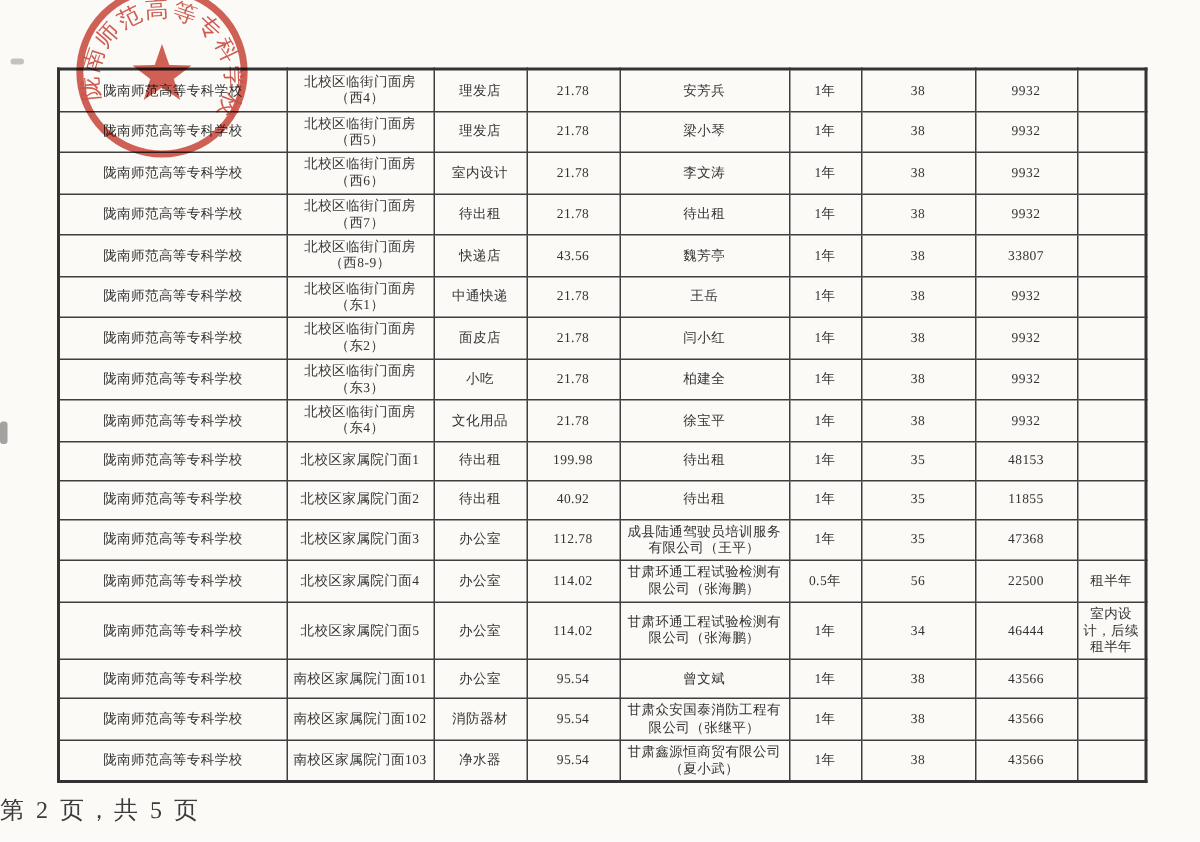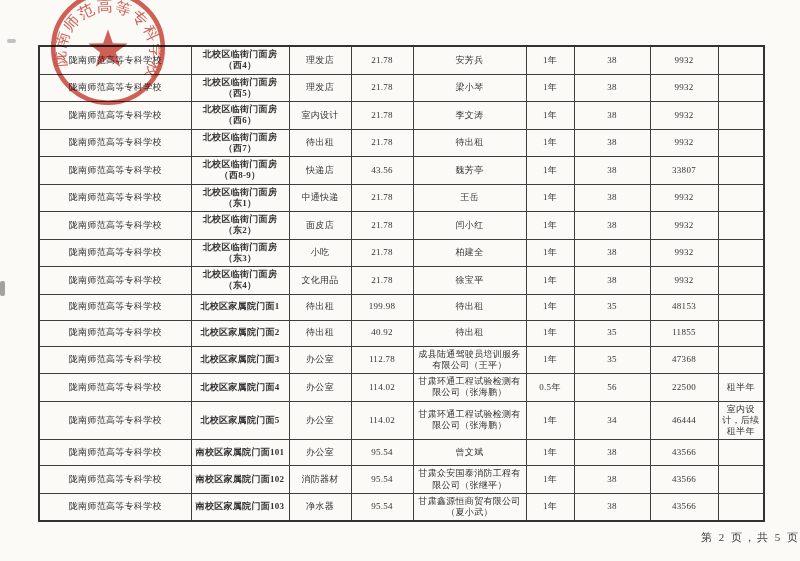--- a/index.html
+++ b/index.html
@@ -19,25 +19,25 @@
     border:1px solid #3e3e3e;
     font-size:9px;line-height:1.25;
     text-align:center;vertical-align:middle;
     padding:2px 3px;
     color:#333;
     letter-spacing:0.3px;
     word-break:break-all;
   }
   table.lease{border:2px solid #333;}
   table.lease tr{height:26px;}
-  td.col-location{text-align:left;font-weight:bold;}
+  td.col-location{text-align:left;}
   td.col-remark{font-size:8.5px;text-align:left;padding:1px 2px;}
   .footer{
     position:absolute;left:0;top:530px;width:100%;
-    text-align:right;font-size:11px;color:#3c3c3c;letter-spacing:2px;
+    text-align:left;font-size:16px;color:#3c3c3c;letter-spacing:2px;
   }
   .seal{
     position:absolute;left:46px;top:-12px;width:124px;height:124px;
     mix-blend-mode:multiply;opacity:0.88;
     pointer-events:none;
   }
   .smudge{position:absolute;background:#5a5a5a;opacity:.55;border-radius:2px;}
   .smudge-a{left:0;top:281px;width:5px;height:15px;}
   .smudge-b{left:7px;top:39px;width:9px;height:4px;opacity:.35;}
 </style>

